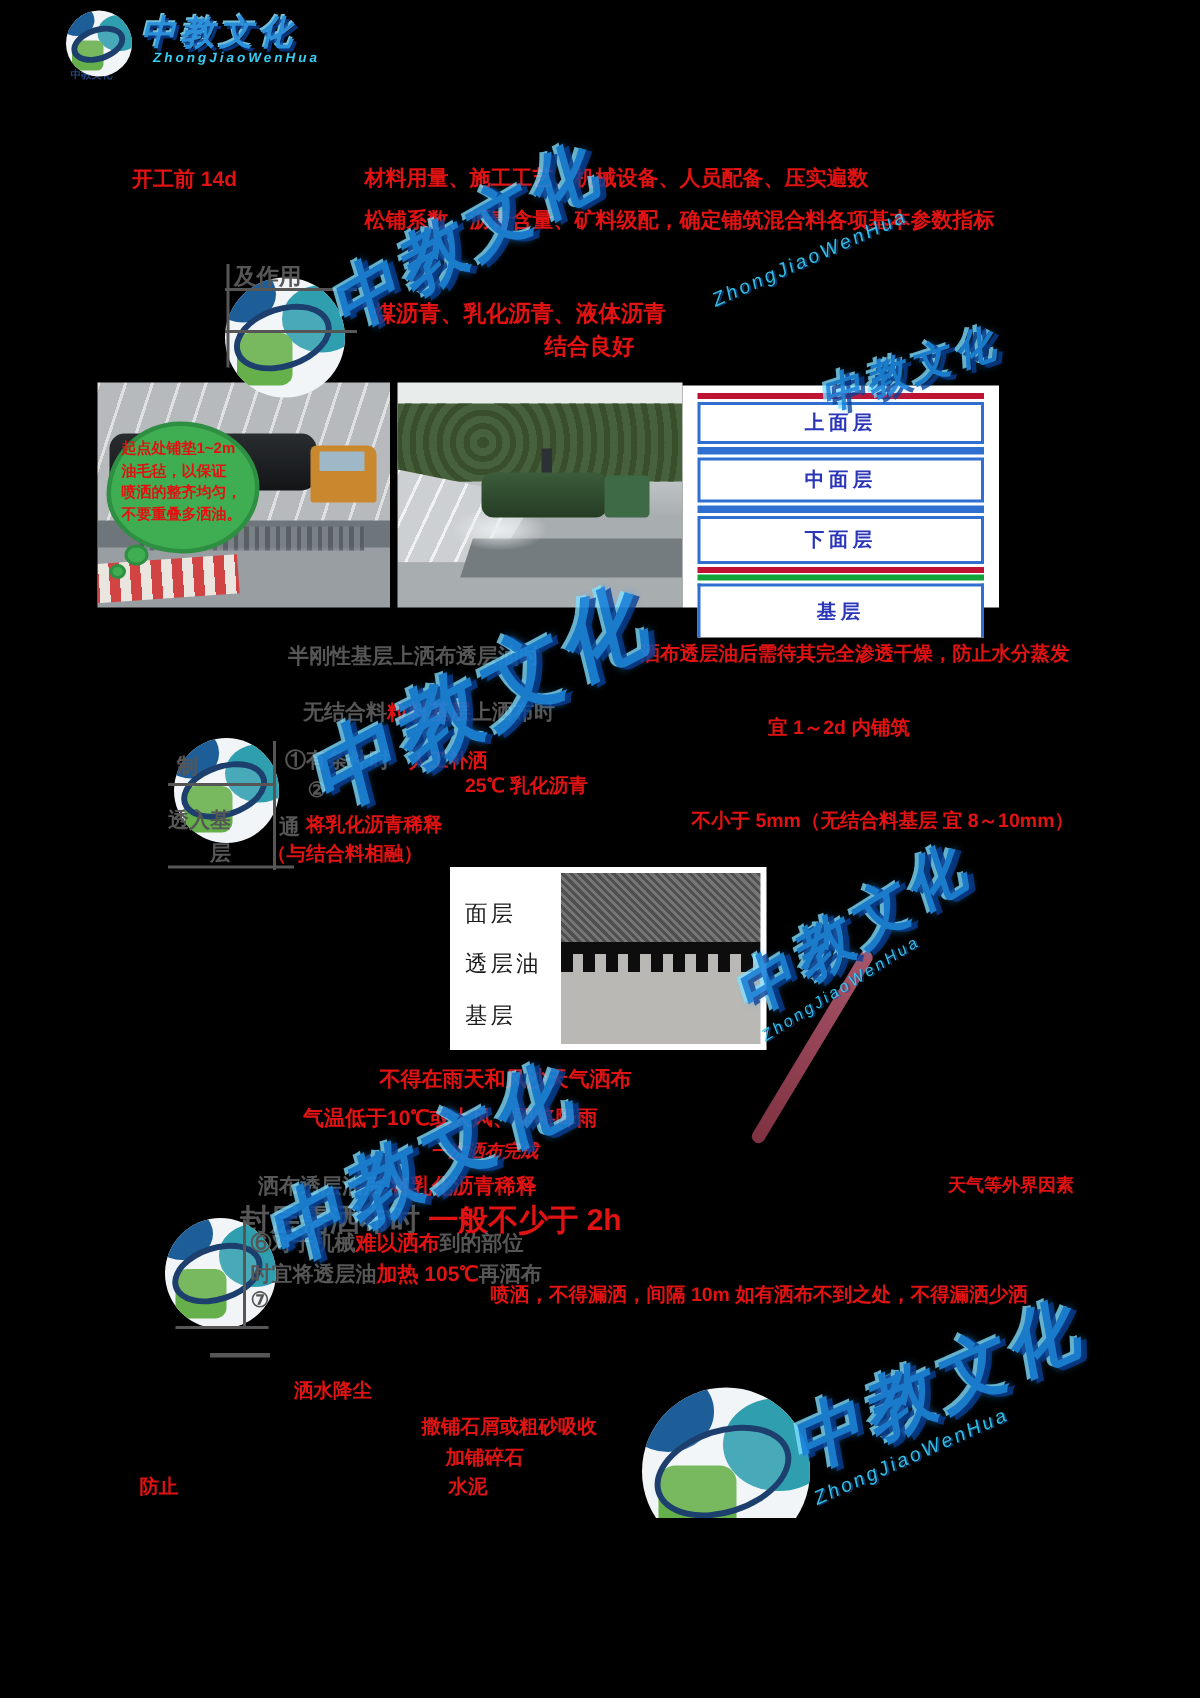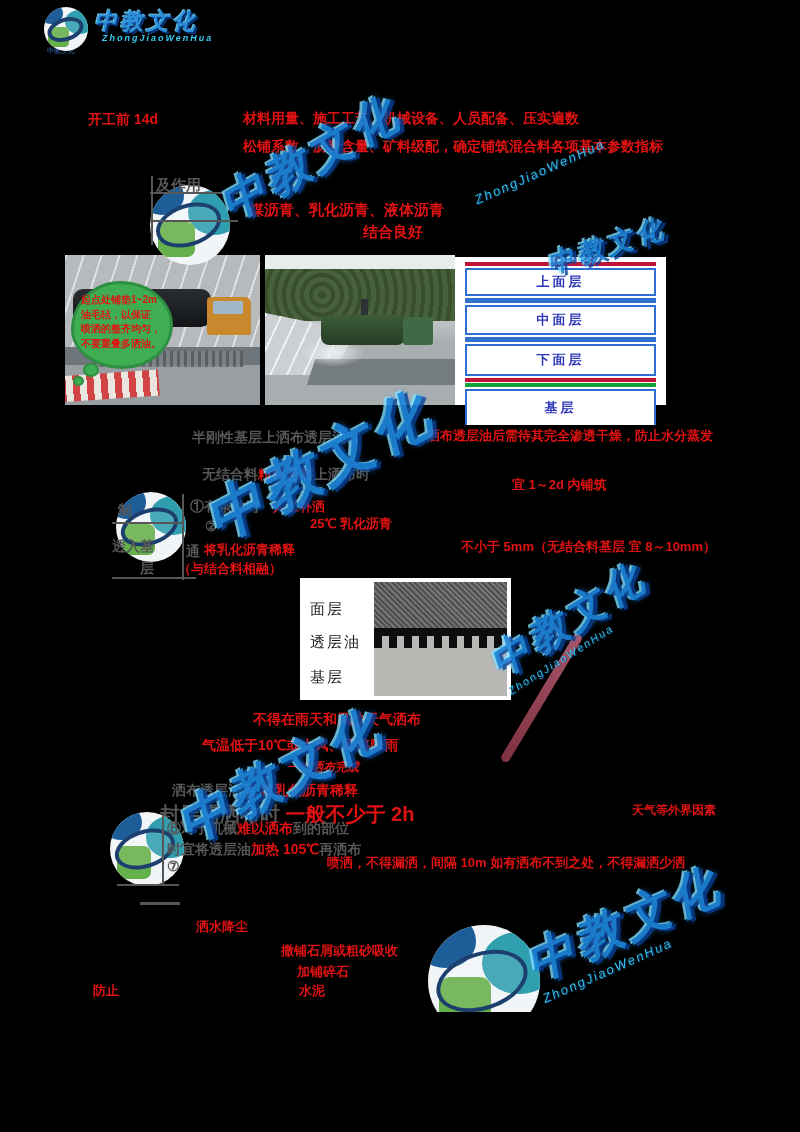--- a/index.html
+++ b/index.html
@@ -196,21 +196,21 @@
   </div>
 
   <div class="ln" style="left:162px;top:813px;width:2px;height:72px;z-index:35;"></div>
   <div class="ln" style="left:117px;top:884px;width:62px;height:2px;z-index:35;"></div>
   <div class="t" style="left:167px;top:820px;font-size:14px;z-index:35;">
     <span class="gray">⑥对于机械</span><span class="red">难以洒布</span><span class="gray">到的部位</span>
   </div>
   <div class="t" style="left:167px;top:841px;font-size:14px;z-index:35;">
     <span class="gray">时宜将透层油</span><span class="red">加热 105℃</span><span class="gray">再洒布</span>
   </div>
-  <div class="t red" style="left:632px;top:804px;font-size:12px;">天气等外界因素</div>
+  <div class="t red" style="left:632px;top:784px;font-size:12px;">天气等外界因素</div>
   <div class="t gray" style="left:167px;top:858px;font-size:14px;z-index:35;">⑦</div>
   <div class="t red" style="left:327px;top:856px;font-size:13px;">喷洒，不得漏洒，间隔 10m 如有洒布不到之处，不得漏洒少洒</div>
 
   <div class="ln" style="left:140px;top:902px;width:40px;height:3px;"></div>
   <div class="t red" style="left:196px;top:920px;font-size:13px;">洒水降尘</div>
   <div class="t red" style="left:281px;top:944px;font-size:13px;">撒铺石屑或粗砂吸收</div>
   <div class="t red" style="left:297px;top:965px;font-size:13px;">加铺碎石</div>
   <div class="t red" style="left:299px;top:984px;font-size:13px;">水泥</div>
   <div class="t red" style="left:93px;top:984px;font-size:13px;text-align:center;">防止</div>
 

